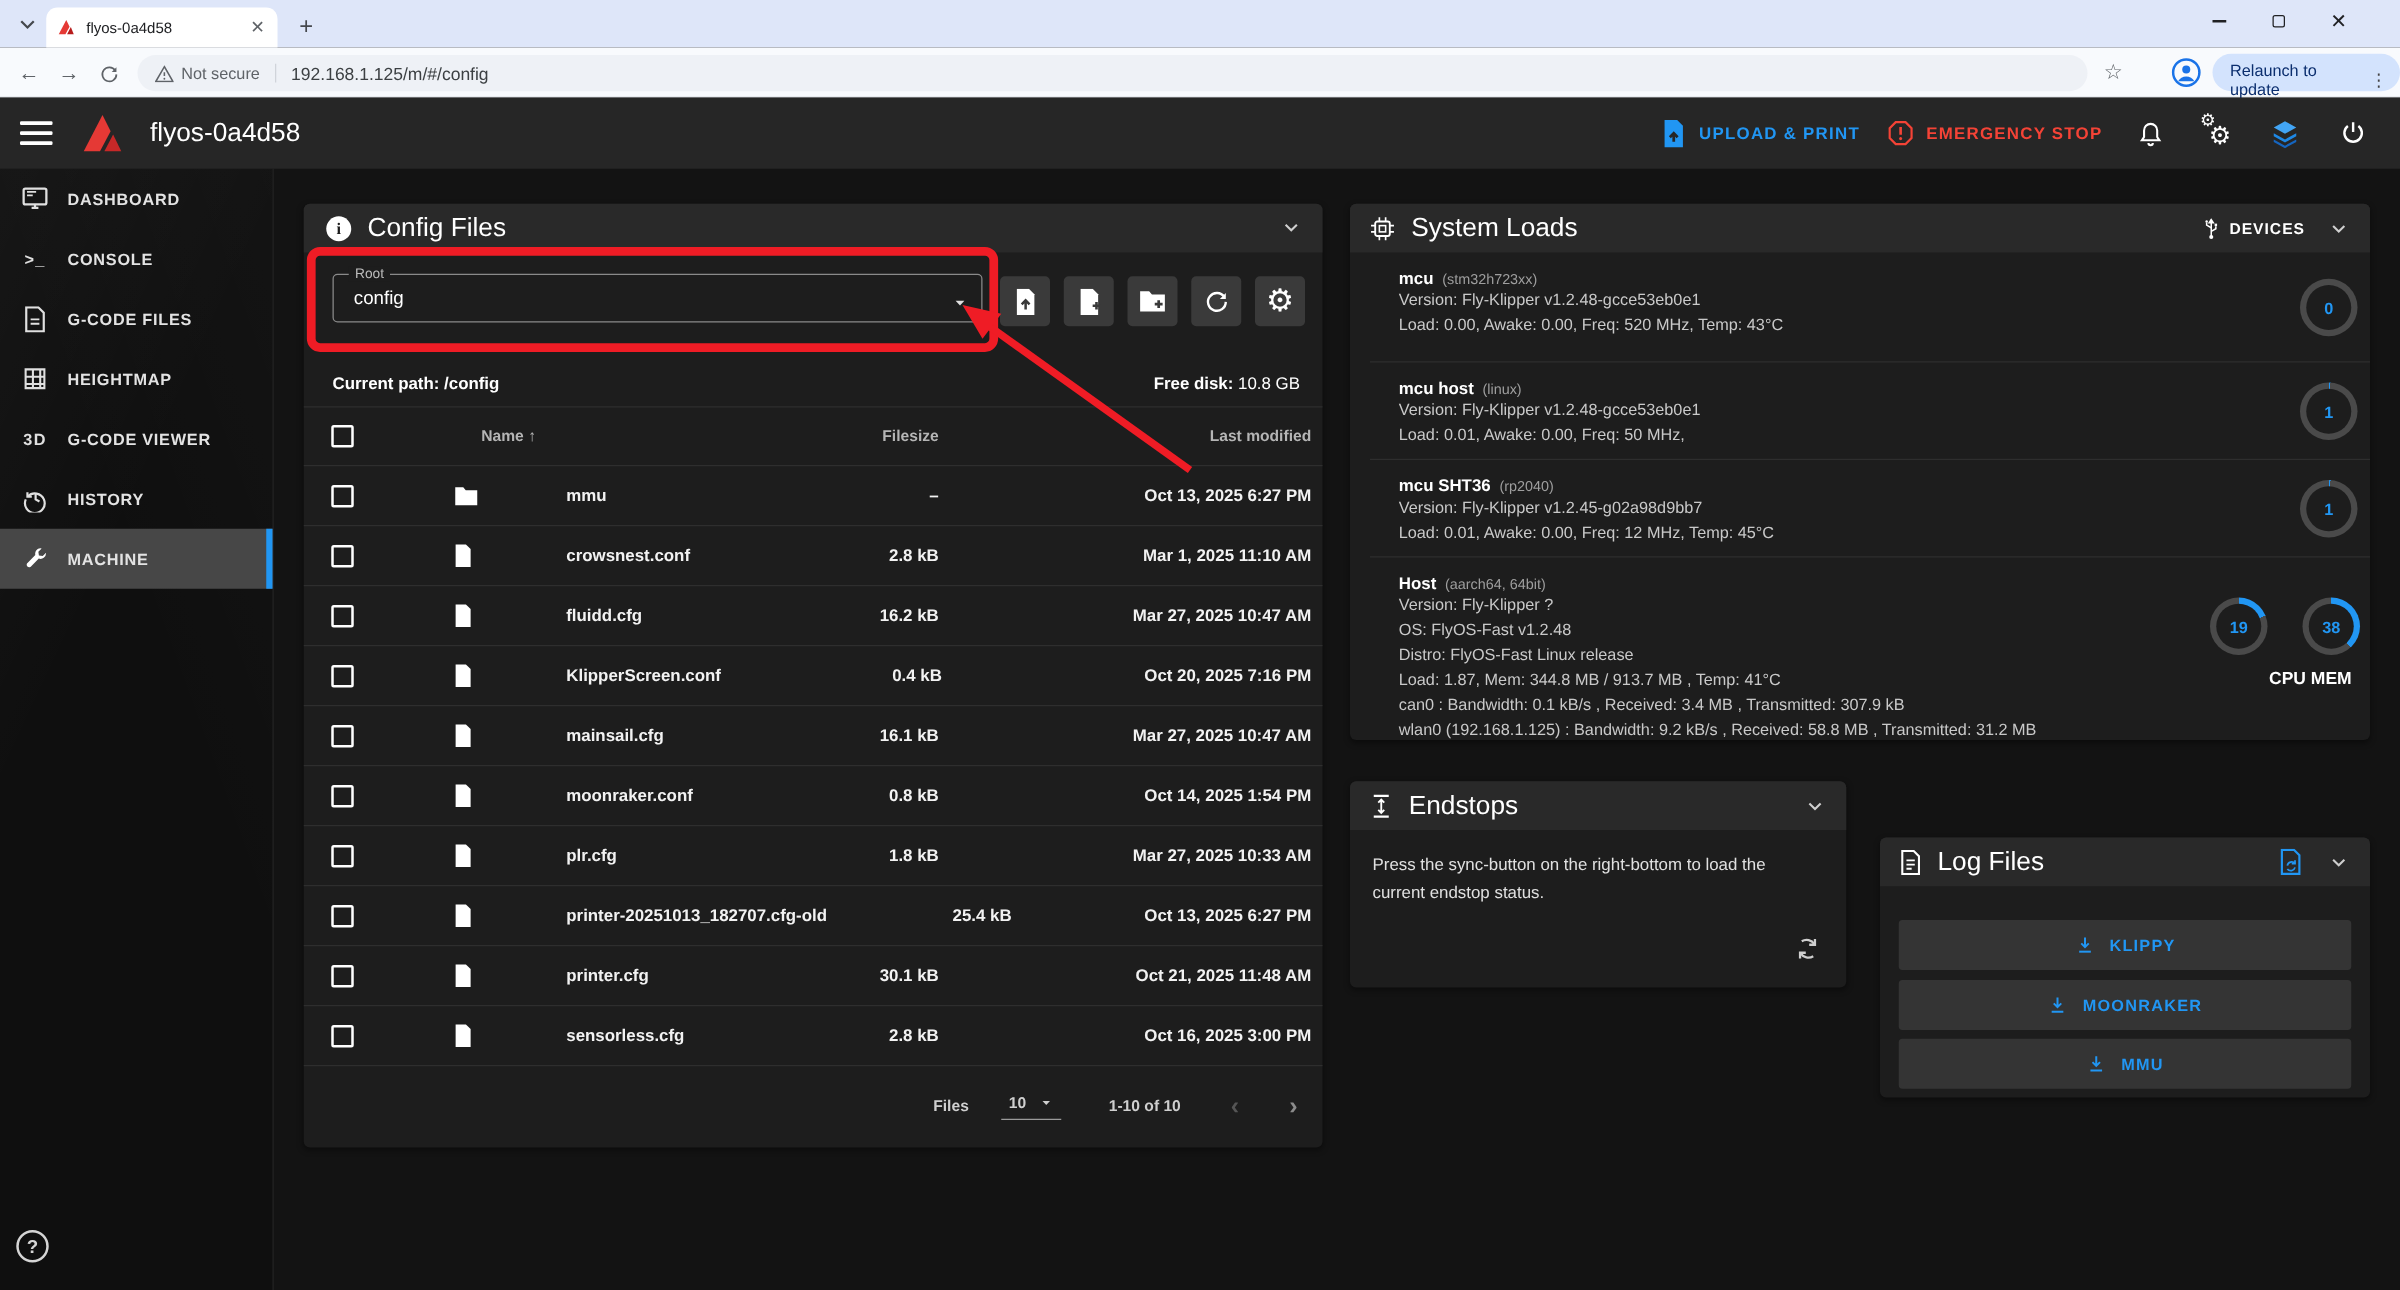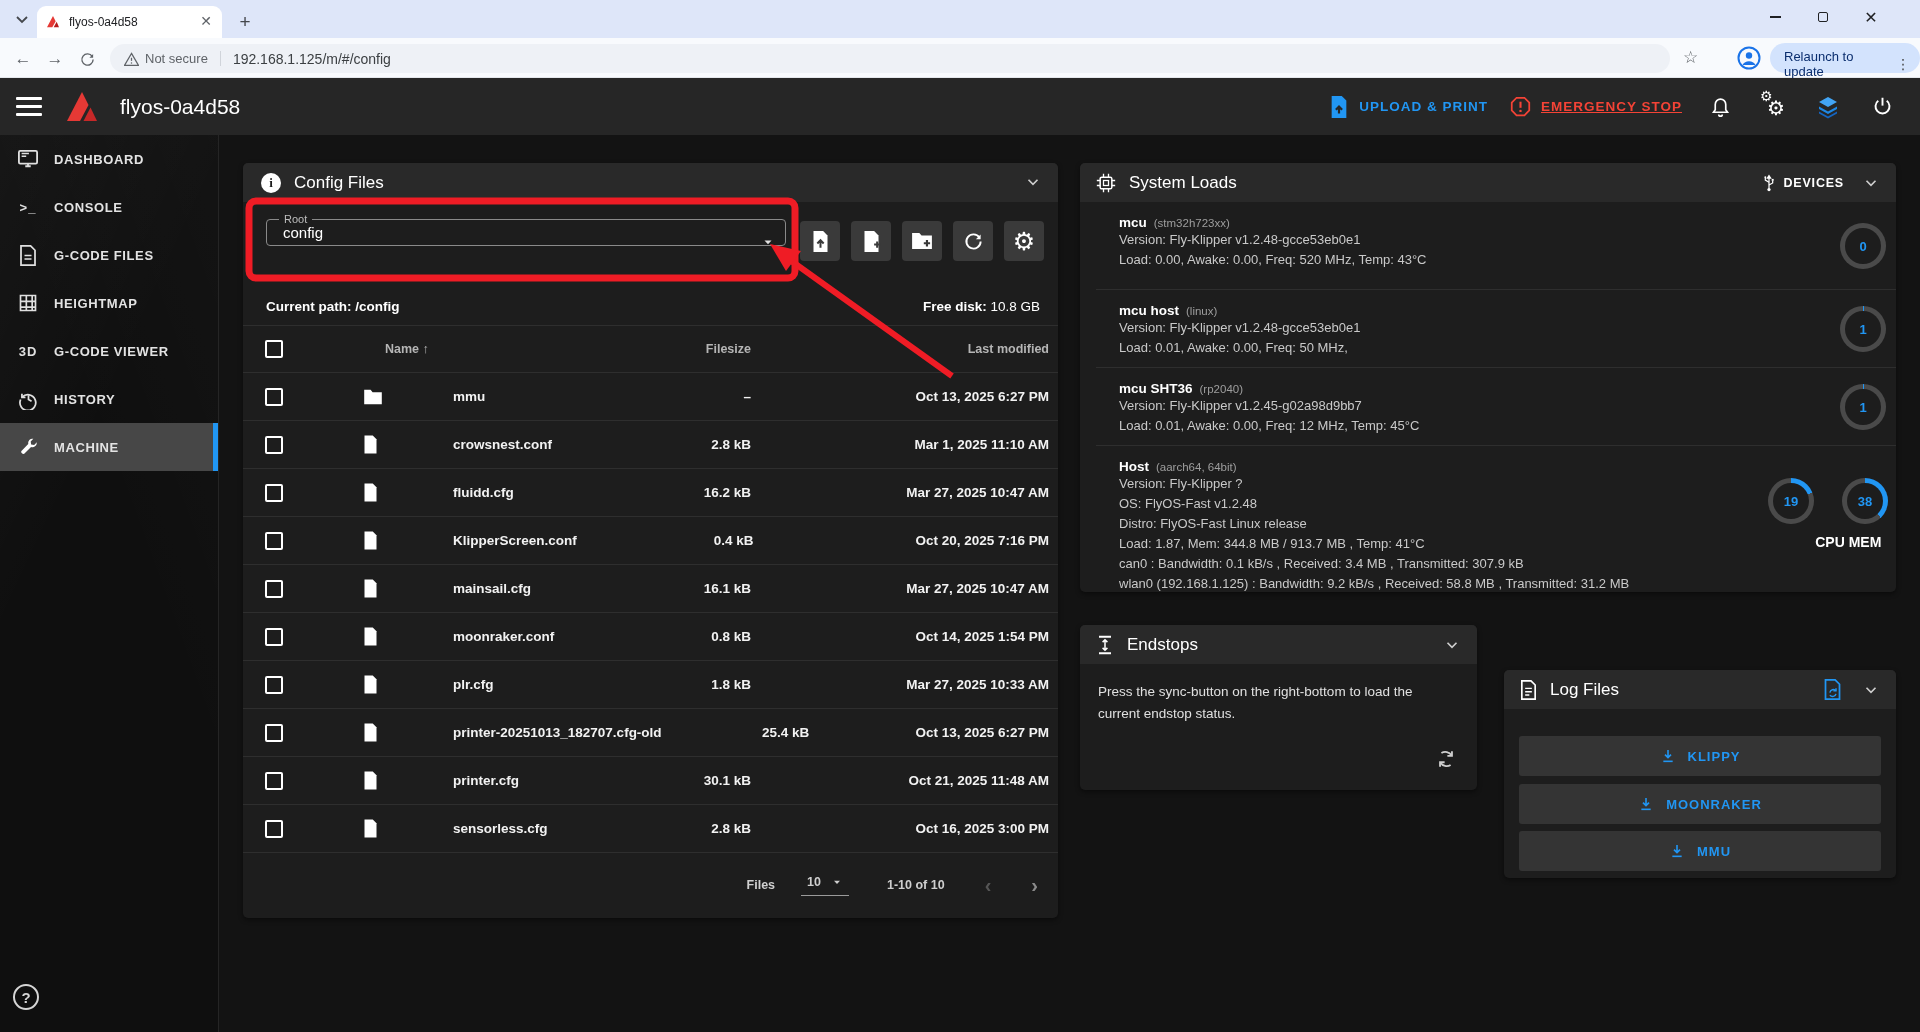--- a/index.html
+++ b/index.html
@@ -31,51 +31,51 @@
   #relaunch .dots { margin-left:8px; color:#444; font-size:14px; letter-spacing:0; }
 
   
   #appbar { position:absolute; left:0; top:78px; width:1920px; height:57px; background:#262626; display:flex; align-items:center; z-index:5; }
   #hamburger { width:30px; margin-left:14px; display:flex; flex-direction:column; gap:5px; padding:6px 2px; }
   #hamburger i { display:block; height:3px; background:#fff; border-radius:1px; }
   #logo { margin-left:18px; }
   #app-title { margin-left:18px; color:#fff; font-size:21px; }
   #appbar-right { margin-left:auto; display:flex; align-items:center; gap:22px; padding-right:22px; }
   .appbtn { display:flex; align-items:center; gap:10px; font-size:13.5px; font-weight:bold; letter-spacing:1px; cursor:default; }
-  .appbtn.blue { color:#2196f3; } .appbtn.red { color:#f44336;text-decoration:underline; }
+  .appbtn.blue { color:#2196f3; } .appbtn.red { color:#f44336; }
   .iconbtn { width:32px; height:32px; display:flex; align-items:center; justify-content:center; color:#fff; }
 
   
   #drawer { position:absolute; left:0; top:135px; width:219px; height:897px; background:#0f0f0f;
     background-image:linear-gradient(115deg, rgba(255,255,255,0.03) 0%, rgba(255,255,255,0.0) 38%),
                      linear-gradient(250deg, rgba(255,255,255,0.02) 0%, rgba(255,255,255,0.0) 45%);
     border-right:1px solid #252525; }
   .nav-item { position:relative; height:48px; display:flex; align-items:center; color:#e3e3e3; }
   .nav-item .nicon { width:24px; margin-left:16px; display:flex; justify-content:center; color:#e0e0e0; }
   .nav-item .nlabel { margin-left:14px; font-size:13px; font-weight:bold; letter-spacing:0.6px; }
   .nav-item.active { background:#474747; }
   .nav-item.active::after { content:""; position:absolute; right:0; top:0; width:5px; height:100%; background:#2196f3; }
   .ntext { font-weight:bold; font-size:13px; color:#e0e0e0; letter-spacing:1px; }
   #help-btn { position:absolute; left:13px; bottom:22px; width:26px; height:26px; border:2px solid #d5d5d5; border-radius:50%; color:#d5d5d5; font-size:15px; font-weight:bold; display:flex; align-items:center; justify-content:center; }
 
   
   .card { position:absolute; background:#1d1d1d; border-radius:5px; box-shadow:0 2px 5px rgba(0,0,0,.45); }
   .card-header { position:absolute; left:0; top:0; right:0; height:39px; background:#292929; border-radius:5px 5px 0 0; display:flex; align-items:center; }
-  .card-title { color:#fff; font-size:17px; margin-left:13px; }
+  .card-title { color:#fff; font-size:21px; margin-left:13px; }
   .chev { color:#cfcfcf; }
   #config-card   { left:243px; top:28px;  width:815px; height:755px; }
   #system-card   { left:1080px; top:28px; width:816px; height:429px; }
   #endstop-card  { left:1080px; top:490px; width:397px; height:165px; }
   #log-card      { left:1504px; top:490px; width:392px; height:208px;margin-top:45px; }
   #main-area { position:absolute; left:219px; top:135px; width:1701px; height:897px; background:#131313; }
 
   
   .info-icon { width:20px; height:20px; border-radius:50%; background:#fff; color:#1d1d1d; font-size:13px; font-weight:bold; font-family:"Liberation Serif",serif; display:flex; align-items:center; justify-content:center; margin-left:18px; }
   #cf-chevron { position:absolute; right:16px; top:10px; }
-  #root-select { position:absolute; left:23px; top:56px; width:520px; height:27px; border:1px solid #8a8a8a; border-radius:4px; display:flex; align-items:center; }
+  #root-select { position:absolute; left:23px; top:56px; width:520px; height:39px; border:1px solid #8a8a8a; border-radius:4px; display:flex; align-items:center; }
   #root-label { position:absolute; left:12px; top:-7px; background:#1d1d1d; padding:0 5px; font-size:11px; color:#bdbdbd; }
   #root-value { margin-left:16px; color:#fff; font-size:15px; }
   #root-caret { position:absolute; right:10px; top:15px; color:#e0e0e0; }
   #cf-toolbar { position:absolute; left:557px; top:58px; display:flex; gap:11px; }
   .toolbtn { width:40px; height:40px; background:#3a3a3a; border-radius:4px; display:flex; align-items:center; justify-content:center; color:#fff; }
   #cf-pathrow { position:absolute; left:0; top:124px; right:0; height:38px; display:flex; align-items:center; justify-content:space-between; padding:0 18px 0 23px; }
   #cf-path { color:#fff; font-size:13.5px; font-weight:bold; }
   #cf-disk { color:#fff; font-size:13.5px; } #cf-disk b { font-weight:bold; }
   #cf-table { position:absolute; left:0; top:162px; right:0; }
   .t-row { height:48px; display:flex; align-items:center; padding:0 9px 0 22px; border-bottom:1px solid #2e2e2e;gap:48px; }

